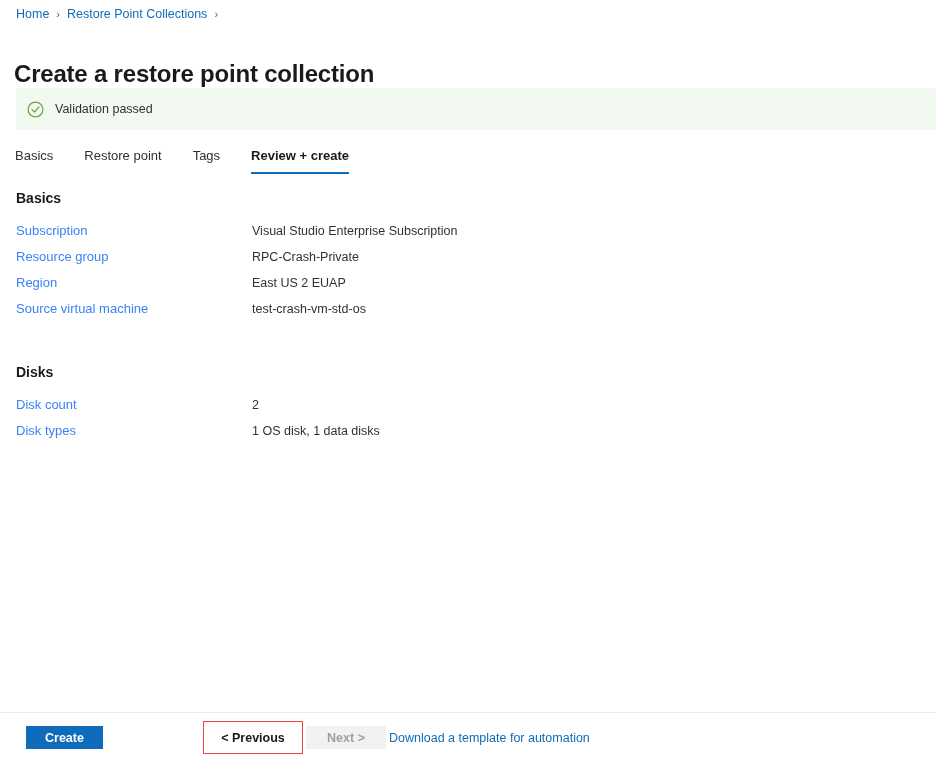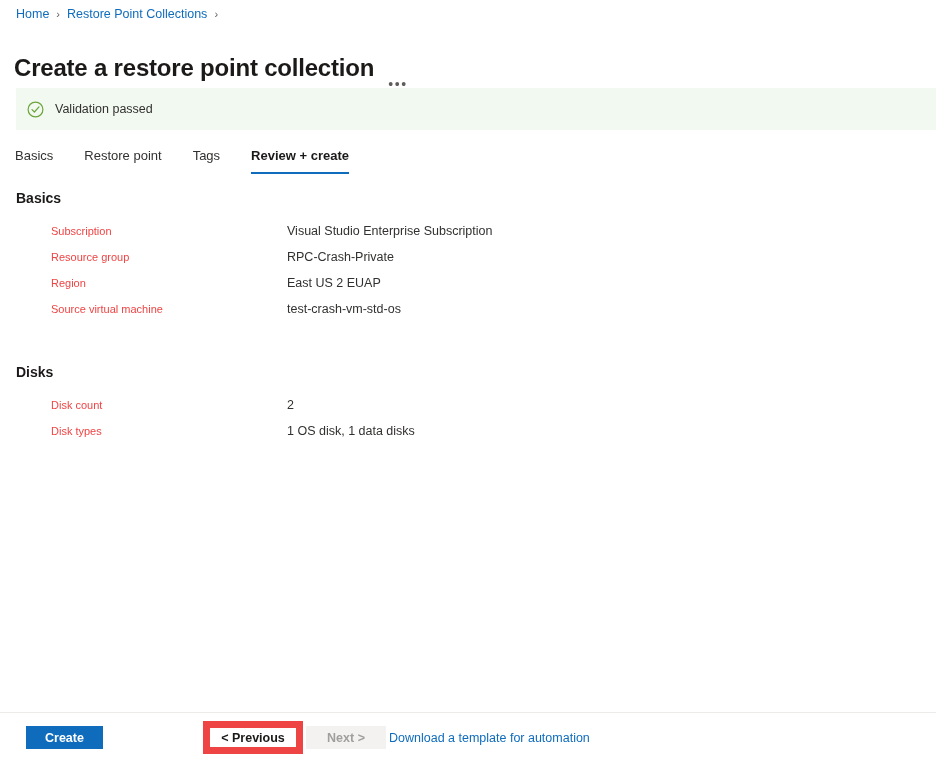--- a/index.html
+++ b/index.html
@@ -36,21 +36,21 @@
   .crumb-sep {
     color: #605e5c;
     margin: 0 7px;
     font-size: 11px;
   }
 
   
   .title-row {
     position: absolute;
     left: 14px;
-    top: 36px;
+    top: 42px;
     display: flex;
     align-items: flex-end;
   }
   .page-title {
     font-size: 24px;
     line-height: 32px;
     font-weight: 600;
     color: #1b1a19;
     letter-spacing: -0.2px;
   }
@@ -140,24 +140,23 @@
     padding-left: 16px;
   }
   .kv-row {
     display: flex;
     align-items: baseline;
     height: 26px;
   }
   .kv-key {
     width: 236px;
     flex: 0 0 236px;
-    font-size: 11px;
-    color: #ef4444;
+    font-size: 13px;
+    color: #3b82f6;
     line-height: 18px;
-    margin-left: 35px;
   }
   .kv-val {
     font-size: 12.5px;
     color: #323130;
     line-height: 18px;
     white-space: nowrap;
   }
   .gap-disks { height: 36px; }
 
   
@@ -198,21 +197,21 @@
   }
   .btn-prev {
     position: absolute;
     left: 192px;
     width: 100px;
     height: 33px;
     background: #ffffff;
     color: #1b1a19;
     font-size: 12.5px;
     font-weight: 600;
-    border: 7px solid #ef4444;
+    border: 1px solid #ef4444;
     cursor: pointer;
     font-family: "Liberation Sans", sans-serif;
     display: flex;
     align-items: center;
     justify-content: center;
   }
   .btn-next {
     position: absolute;
     left: 295px;
     width: 80px;

